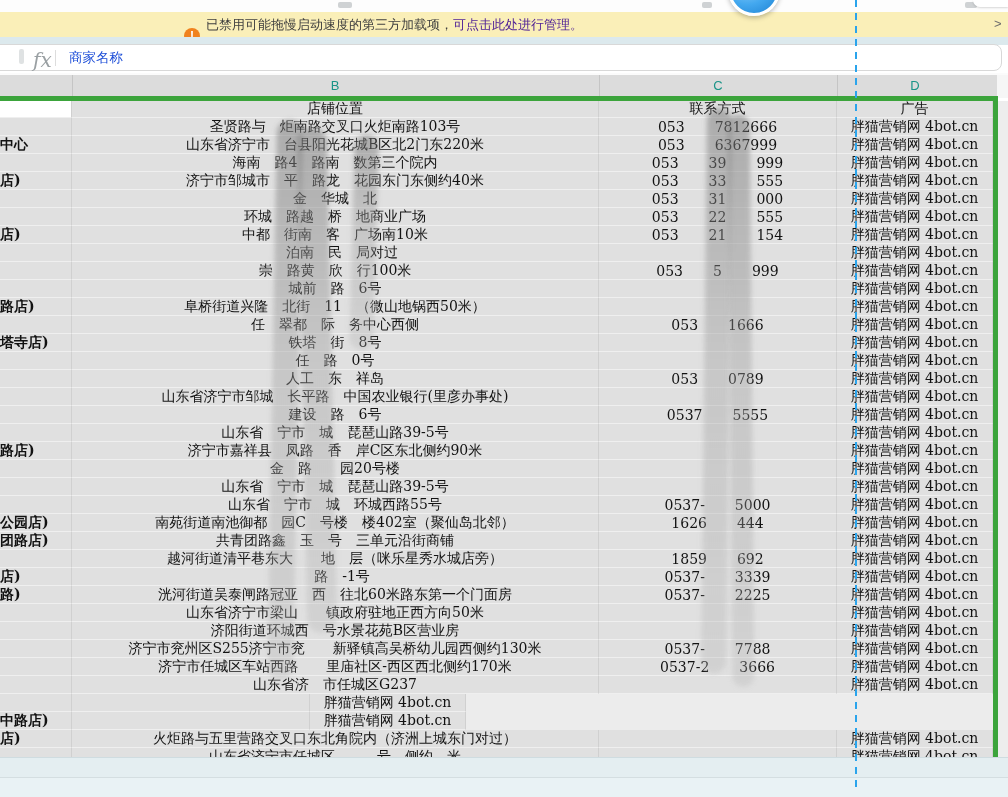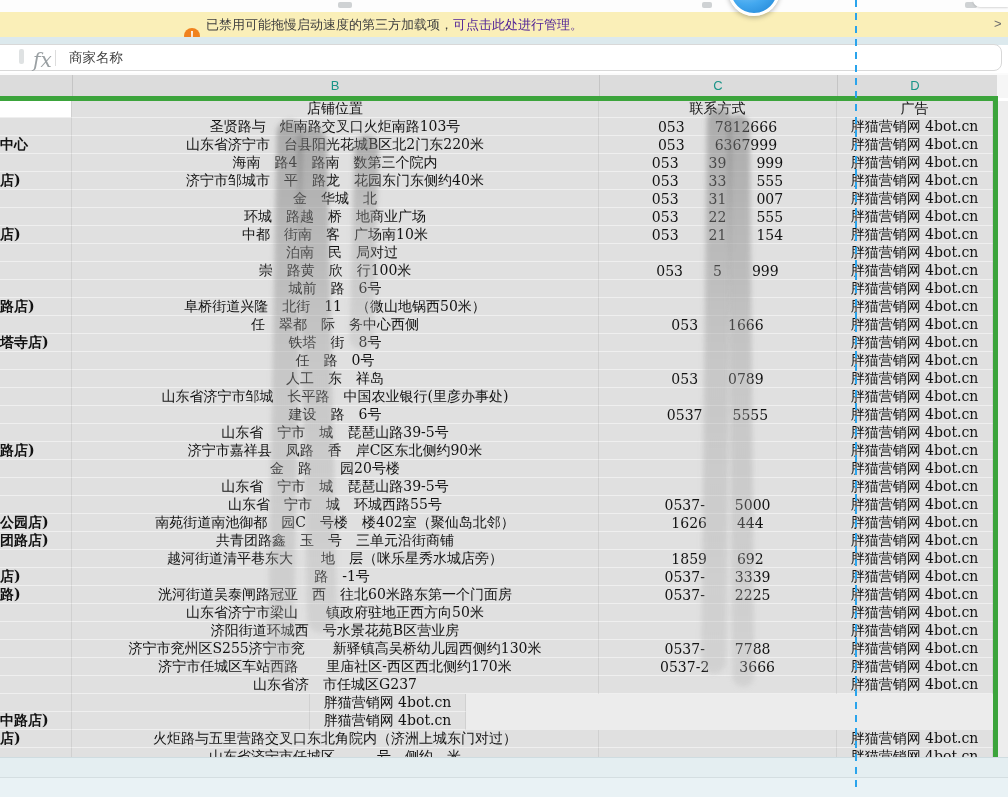--- a/index.html
+++ b/index.html
@@ -29,21 +29,21 @@
         background:radial-gradient(circle at 35% 28%,#a8d9f9,#43a8ef 55%,#1c80d1);
         box-shadow:0 2px 5px rgba(0,0,0,.25);z-index:60;}
 
   
   .fbar{left:-12px;top:44px;width:1014px;height:27px;background:#fff;border:1px solid #D8D8D8;
         border-radius:8px;box-sizing:border-box;}
   .fx-part{position:absolute;left:30px;top:4px;width:5px;height:15px;background:#c9ced1;border-radius:2px;opacity:.6;}
   .fx{position:absolute;left:44px;top:3px;font-family:"DejaVu Serif","Liberation Serif",serif;
       font-style:italic;font-size:20px;color:#9aa0a3;}
   .fdiv{position:absolute;left:66px;top:5px;width:1px;height:16px;background:#ddd;}
-  .fval{position:absolute;left:80px;top:4px;font-size:13.5px;color:#404040;}
+  .fval{position:absolute;left:80px;top:4px;font-size:13.5px;color:#1d4ed8;}
 
   
   .cheads{left:0;top:73px;width:1008px;height:23px;background:#DCDCDC;border-top:2px solid #fbfbfb;}
   .chead{position:absolute;top:3px;font-size:13px;color:#1B9488;width:40px;text-align:center;}
   .chb{left:315px;} .chc{left:698px;} .chd{left:895px;}
   .ctick{position:absolute;top:0;width:1px;height:23px;background:#c5c5c5;}
   .chead-right{position:absolute;left:997px;top:0;width:11px;height:23px;background:#f6f6f6;}
 
   
   .green-top{left:0;top:96px;width:998px;height:5px;background:#3BA43B;z-index:40;}
@@ -158,21 +158,21 @@
           <div class="">555</div>
         </div>
         <div class="cell cd">胖猫营销网 4bot.cn</div>
       </div>
       <div class="r">
         <div class="cell ca"></div>
         <div class="cell cb">金　华城　北</div>
         <div class="cell cc">
           <div class="">053</div>
           <div class="">31</div>
-          <div class="">007</div>
+          <div class="">000</div>
         </div>
         <div class="cell cd">胖猫营销网 4bot.cn</div>
       </div>
       <div class="r">
         <div class="cell ca"></div>
         <div class="cell cb">环城　路越　桥　地商业广场</div>
         <div class="cell cc">
           <div class="">053</div>
           <div class="">22</div>
           <div class="">555</div>

